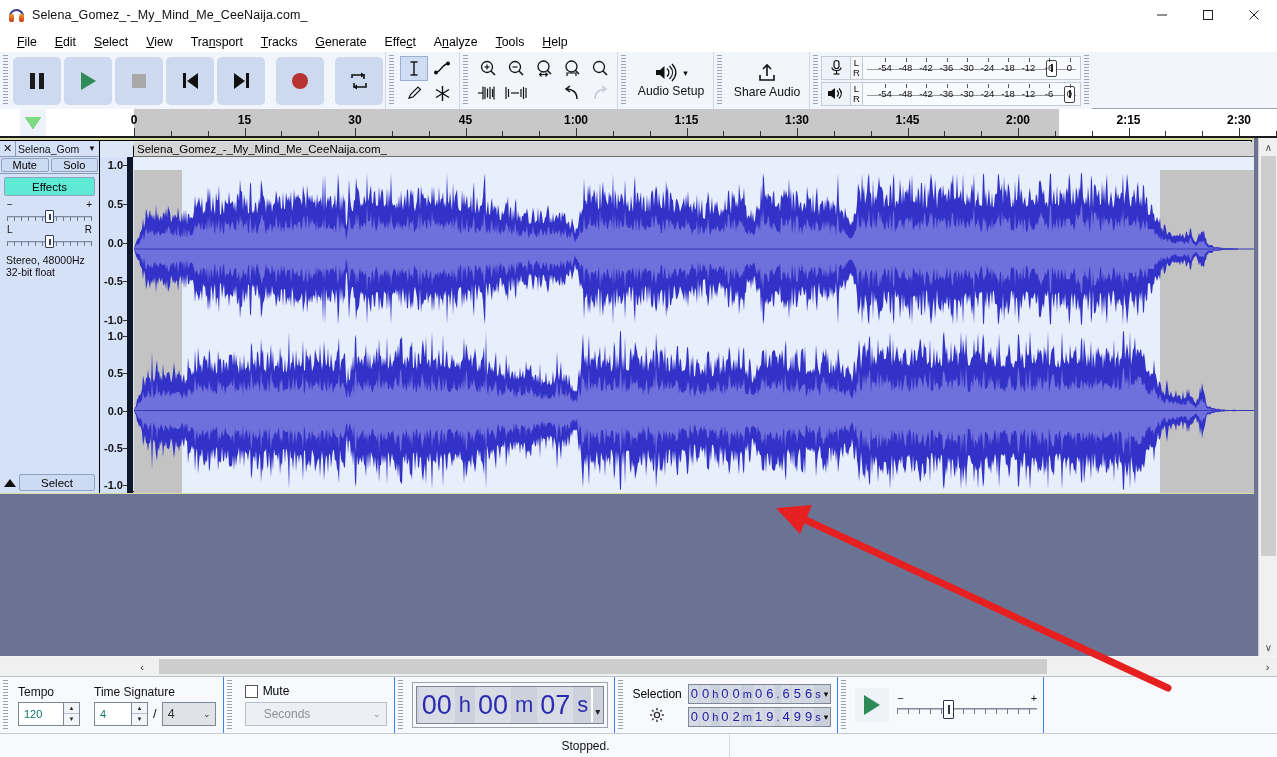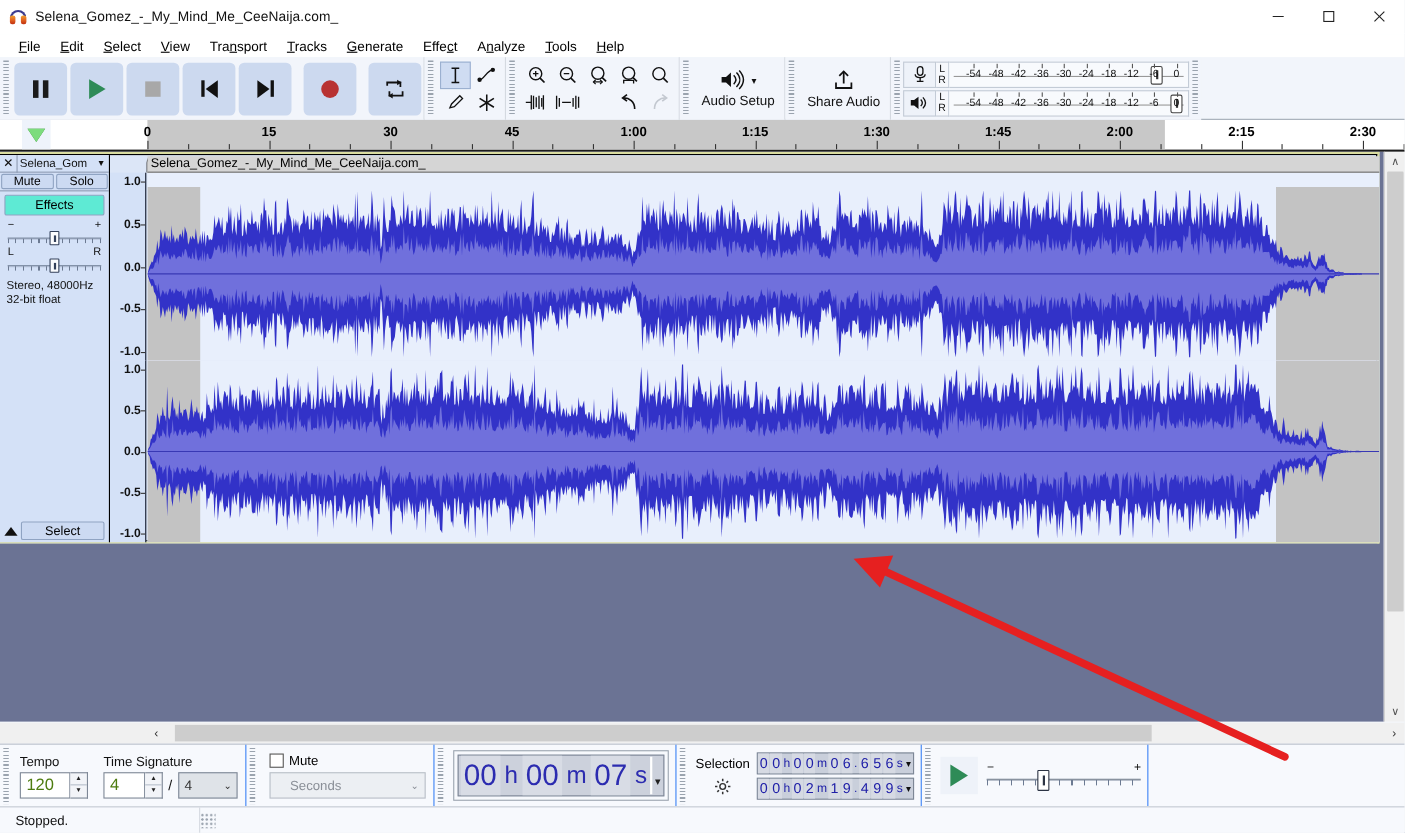--- a/index.html
+++ b/index.html
@@ -184,21 +184,21 @@
   .tcp-info { padding:6px 6px 0 6px; font-size:10.5px; color:#111; line-height:12px; }
   .tcp-bottom { position:absolute; left:0; bottom:2px; width:100%; display:flex; align-items:center; padding:0 4px; gap:3px;}
   .tri-up { width:0;height:0;border-left:6px solid transparent;border-right:6px solid transparent;
             border-bottom:8px solid #111; }
   .sel-btn { flex:1; height:17px; background:#ccdaf2; border:1px solid #8fa3c2; border-radius:2px;
     display:flex; align-items:center; justify-content:center; font-size:11.5px; }
 
   
   .vruler {
     position:absolute; left:100px; width:33px; background:#d4e1f7;
-    border-right:1px solid #0f172a;
+    border-right:6px solid #0f172a;
   }
   .vruler .vlab { position:absolute; right:4px; font-size:11px; font-weight:bold; color:#111;
     transform:translateY(-50%); white-space:nowrap; }
   .vruler .vtick { position:absolute; right:0; width:4px; height:1px; background:#333; }
 
   
   .chan { position:absolute; left:134px; width:1120px; overflow:hidden; background:#e8effc; }
   .chan .unsel { position:absolute; top:0; bottom:0; background:#c3c3c3; }
   .chan svg { position:absolute; left:0; top:0; }
 
@@ -231,21 +231,21 @@
   #bottom-dock {
     position:absolute; left:0; bottom:24px; width:1277px; height:57px;
     background:#f7f9fd; border-top:1px solid #b8bfc9; display:flex; align-items:stretch;
   }
   .btb { display:flex; align-items:center; height:56px; border-right:1px solid #3b82f6; }
   .field-col { display:flex; flex-direction:column; justify-content:center; padding:0 7px; }
   .field-label { font-size:12px; color:#111; margin-bottom:3px; }
   .spinwrap { display:flex; align-items:stretch; height:24px; }
   .numinput {
     width:46px; height:24px; border:1px solid #7d8796; background:#fff;
-    font-size:15px; padding-left:5px; line-height:22px; color:#4d7c0f;
+    font-size:11px; padding-left:5px; line-height:22px; color:#0f766e;
   }
   .spinner { width:16px; height:24px; border:1px solid #7d8796; border-left:none;
     display:flex; flex-direction:column; background:#f2f4f8; }
   .spinner div { flex:1; display:flex; align-items:center; justify-content:center; font-size:6px; color:#222;}
   .spinner div:first-child { border-bottom:1px solid #b7bfca; }
   .slash { align-self:flex-end; padding:0 5px 4px 5px; font-size:13px; color:#111; }
   .selbox {
     width:54px; height:24px; border:1px solid #7d8796; background:#dfe3e8; color:#333;
     font-size:12.5px; padding-left:5px; line-height:22px; display:flex; align-items:center;
     justify-content:space-between; padding-right:4px;
@@ -293,21 +293,21 @@
   .ps-slider .ticks { position:absolute; left:0; right:0; top:17px; height:5px;
     background-image:repeating-linear-gradient(90deg,#6c7a92 0 1px, transparent 1px 11px); }
   .ps-slider .thumb { position:absolute; left:46px; top:8px; width:11px; height:19px; background:#fff;
     border:1px solid #2b3344; border-radius:1px; display:flex; align-items:center; justify-content:center; }
   .ps-slider .thumb i { width:2px; height:9px; background:#2b3344; display:block; }
 
   
   #statusbar {
     position:absolute; left:0; bottom:0; width:1277px; height:24px;
     background:#f7f9fd; border-top:1px solid #c3c9d2; display:flex; align-items:center;
-    font-size:12px; color:#111;
+    font-size:12px; color:#111;flex-direction:column;
   }
   #statusbar .cell1 { width:182px; padding-left:14px; border-right:1px solid #d4d9e0; height:24px; line-height:24px;}
   #statusbar .cell2 { flex:1; padding-left:6px; }
   #statusbar .grip2 { width:14px; height:14px; margin-right:3px;
     background-image:radial-gradient(circle,#9aa3ae 1px, transparent 1.2px);
     background-size:4px 4px; }
 
   
   #annotation { position:absolute; left:0; top:0; width:1277px; height:757px; pointer-events:none; }
 </style>

